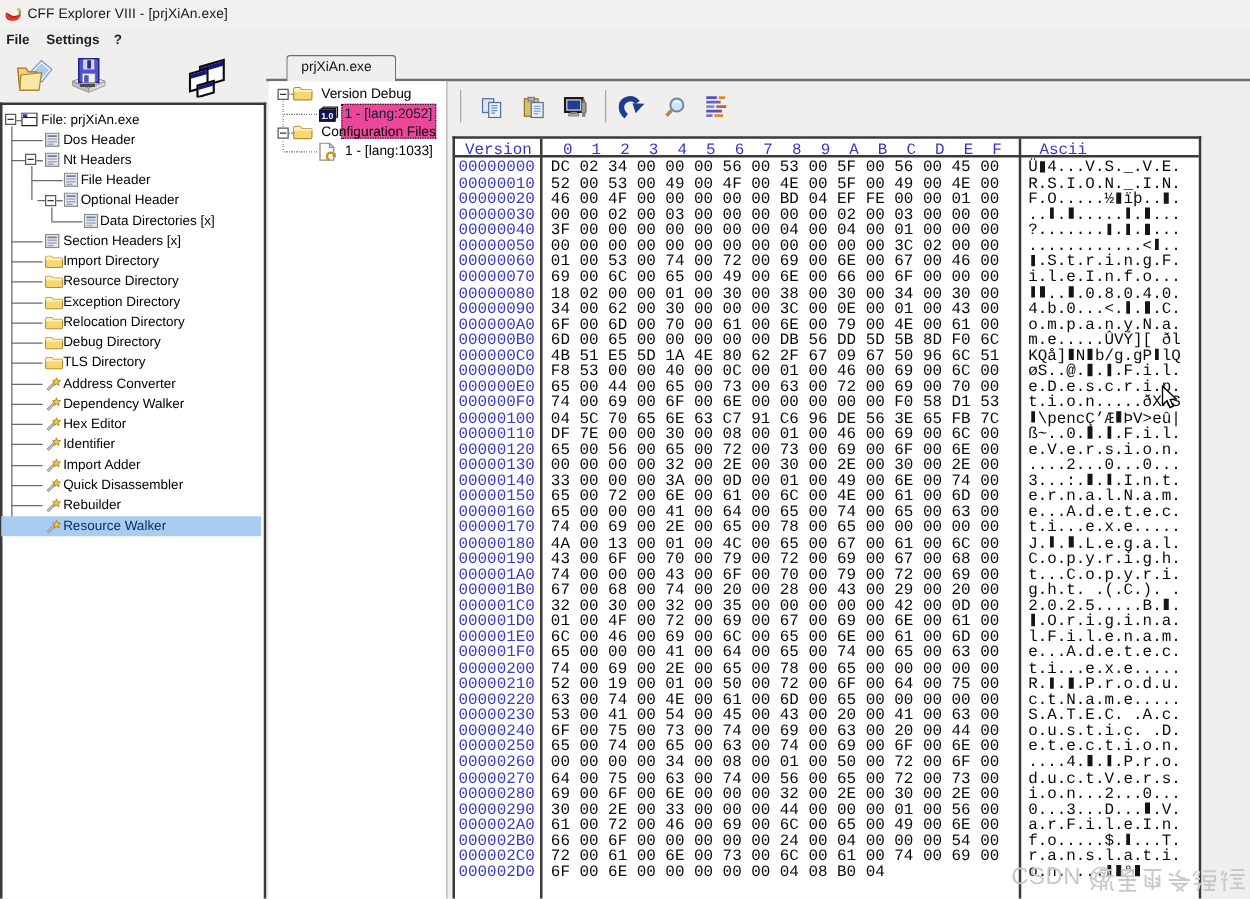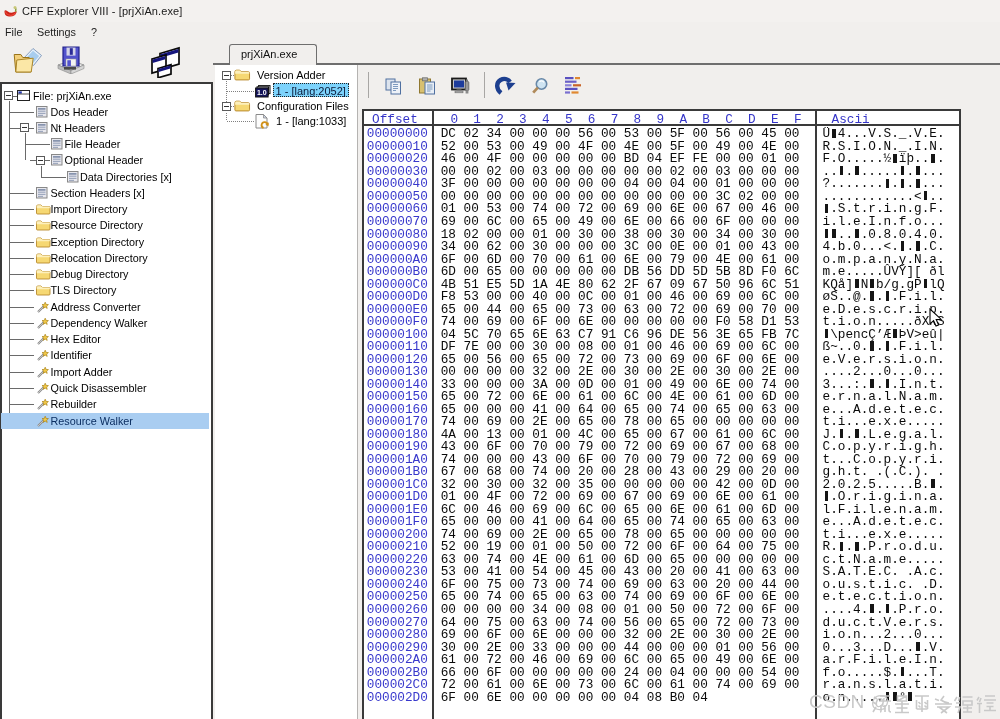--- a/index.html
+++ b/index.html
@@ -1,21 +1,21 @@
 <!DOCTYPE html>
 <html><head><meta charset="utf-8"><title>CFF Explorer VIII - [prjXiAn.exe]</title>
 <style>
 *{margin:0;padding:0;box-sizing:border-box}
 html,body{width:1000px;height:719px;overflow:hidden}
 body{position:relative;background:#f1efed;font-family:"Liberation Sans",sans-serif;-webkit-font-smoothing:antialiased}
 .abs{position:absolute}
 
 #titlebar{left:0;top:0;width:1000px;height:22px;background:#f3f1ef}
 #title{left:22px;top:5px;font-size:11px;color:#1a1a1a;letter-spacing:0.1px}
-.menu{top:25.5px;font-size:10.8px;font-weight:normal;color:#1f1f1f}
+.menu{top:25.5px;font-size:10.8px;font-weight:bold;color:#1f1f1f}
 
 #lpanel{left:0;top:82px;width:213px;height:637px;background:#fff;border:2px solid #3a3a3a;border-bottom:none}
 .trow{position:absolute;height:16px;font-size:10.8px;color:#000;white-space:nowrap}
 .trow .lbl{position:absolute;top:2px}
 .bold{font-weight:normal}
 .tline{position:absolute;background:#6a6a6a}
 .ebox{position:absolute;width:9px;height:9px;background:#fff;border:1px solid #5a5a5a}
 .ebox:after{content:"";position:absolute;left:1px;top:3px;width:5px;height:1px;background:#333}
 .sel-l{position:absolute;left:1px;width:208px;height:16px;background:#a9cdf1}
 
@@ -300,30 +300,30 @@
 <div class="dot" style="left:231px;top:105.5px;width:6px"></div>
 <div class="dotv" style="left:226px;top:113px;height:8px"></div>
 <div class="dot" style="left:227px;top:120.7px;width:28px"></div>
 <div class="ebox" style="left:222px;top:71px"></div>
 <div class="ebox" style="left:222px;top:101.5px"></div>
 <div class="mrow" style="left:0;top:67.9px">
     <span style="position:absolute;left:234px;top:0.5px"><svg width="17" height="13" viewBox="0 0 15 12">
         <path d="M0.5 3.5 Q0.5 2 2 2 L5 2 L6.5 3.5 L13 3.5 Q14 3.5 14 4.5 L14 10 Q14 11 13 11 L1.5 11 Q0.5 11 0.5 10 Z" fill="#f6d873" stroke="#b98a2c" stroke-width="0.9"></path>
         <path d="M0.7 5.2 L13.8 5.2 L13.8 4.1 Q13.8 3.6 13 3.6 L6.4 3.6 L5 2.2 L2 2.2 Q0.7 2.2 0.7 3.4 Z" fill="#fdf0bc"></path>
       </svg></span>
-    <span class="lbl" style="position:absolute;left:257px;top:1.5px">Version Adder</span>
+    <span class="lbl" style="position:absolute;left:257px;top:1.5px">Version Debug</span>
   </div>
 <div class="mrow" style="left:0;top:83.1px">
     <span style="position:absolute;left:255px;top:1.5px"><svg width="16" height="13" viewBox="0 0 16 13">
         <rect x="3.5" y="0.6" width="11.5" height="8" fill="#e0e0ec" stroke="#111"></rect>
         <rect x="2" y="1.8" width="11.5" height="8" fill="#ccccde" stroke="#111"></rect>
         <rect x="0.6" y="3" width="12.5" height="9" fill="#14145a" stroke="#111"></rect>
         <text x="6.8" y="10.4" font-family="Liberation Sans" font-size="7" font-weight="bold" fill="#fff" text-anchor="middle">1.0</text>
       </svg></span>
-    <span style="position:absolute;left:272.5px;top:0px;background:#7dd3fc;border:1px dotted #222;color:#0a1a38;padding:0 2px;font-size:11px;height:14px;line-height:14px">1 - [lang:2052]</span>
+    <span style="position:absolute;left:272.5px;top:0px;background:#ec4899;border:1px dotted #222;color:#0a1a38;padding:0 2px;font-size:11px;height:28px;line-height:14px">1 - [lang:2052]</span>
   </div>
 <div class="mrow" style="left:0;top:98.3px">
     <span style="position:absolute;left:234px;top:0.5px"><svg width="17" height="13" viewBox="0 0 15 12">
         <path d="M0.5 3.5 Q0.5 2 2 2 L5 2 L6.5 3.5 L13 3.5 Q14 3.5 14 4.5 L14 10 Q14 11 13 11 L1.5 11 Q0.5 11 0.5 10 Z" fill="#f6d873" stroke="#b98a2c" stroke-width="0.9"></path>
         <path d="M0.7 5.2 L13.8 5.2 L13.8 4.1 Q13.8 3.6 13 3.6 L6.4 3.6 L5 2.2 L2 2.2 Q0.7 2.2 0.7 3.4 Z" fill="#fdf0bc"></path>
       </svg></span>
     <span class="lbl" style="position:absolute;left:257px;top:1.5px">Configuration Files</span>
   </div>
 <div class="mrow" style="left:0;top:113.5px">
     <span style="position:absolute;left:255px;top:0px"><svg width="15" height="15" viewBox="0 0 15 15">
@@ -376,21 +376,21 @@
 <rect x="1" y="11.8" width="12.5" height="2.2" fill="#5a50c0"></rect>
 <rect x="1" y="15.4" width="5" height="2.2" fill="#7a70d0"></rect>
     <rect x="7.5" y="15.4" width="7" height="2.2" fill="#e08830"></rect>
 </svg>
 
 <div class="abs" id="htable"></div>
 <div class="abs" id="htable-r"></div>
 <div class="abs" id="vsep1"></div>
 <div class="abs" id="vsep2"></div>
 <div class="abs" id="hdrline"></div>
-<div class="abs" id="offhdr" class2="hexfont" style="font-family:'Liberation Mono',monospace;font-size:12.72px">Offset</div>
+<div class="abs" id="offhdr" class2="hexfont" style="font-family:'Liberation Mono',monospace;font-size:12.72px">Version</div>
 <div class="abs" id="hexhdr">
     <span style="left:450.4px">0</span>
     <span style="left:473.3px">1</span>
     <span style="left:496.2px">2</span>
     <span style="left:519.1px">3</span>
     <span style="left:542.0px">4</span>
     <span style="left:564.9px">5</span>
     <span style="left:587.8px">6</span>
     <span style="left:610.7px">7</span>
     <span style="left:633.6px">8</span>

